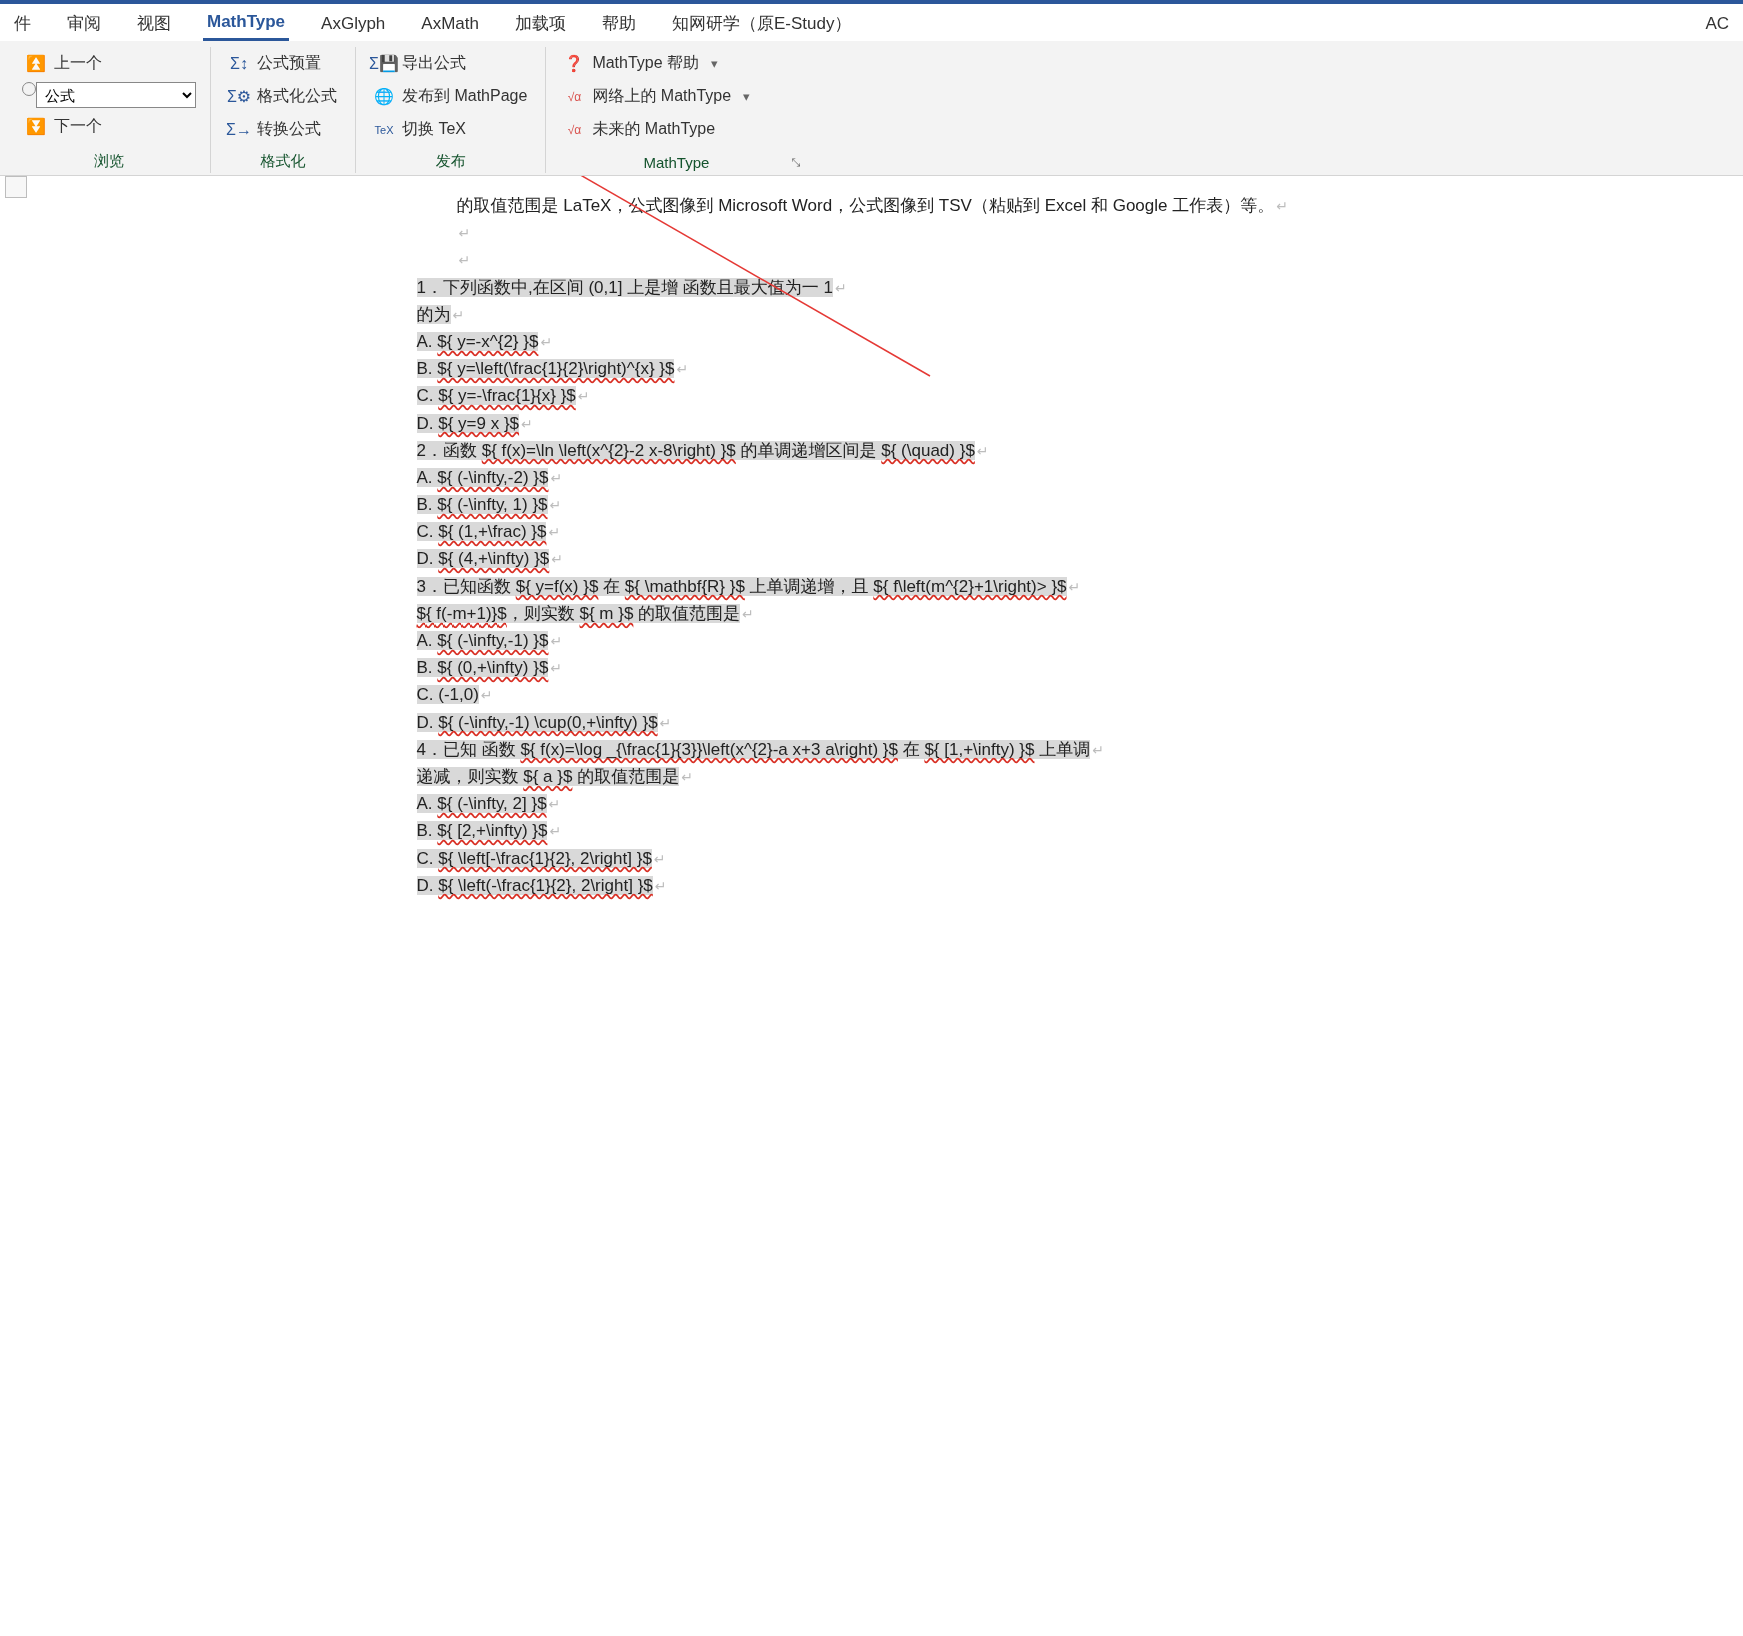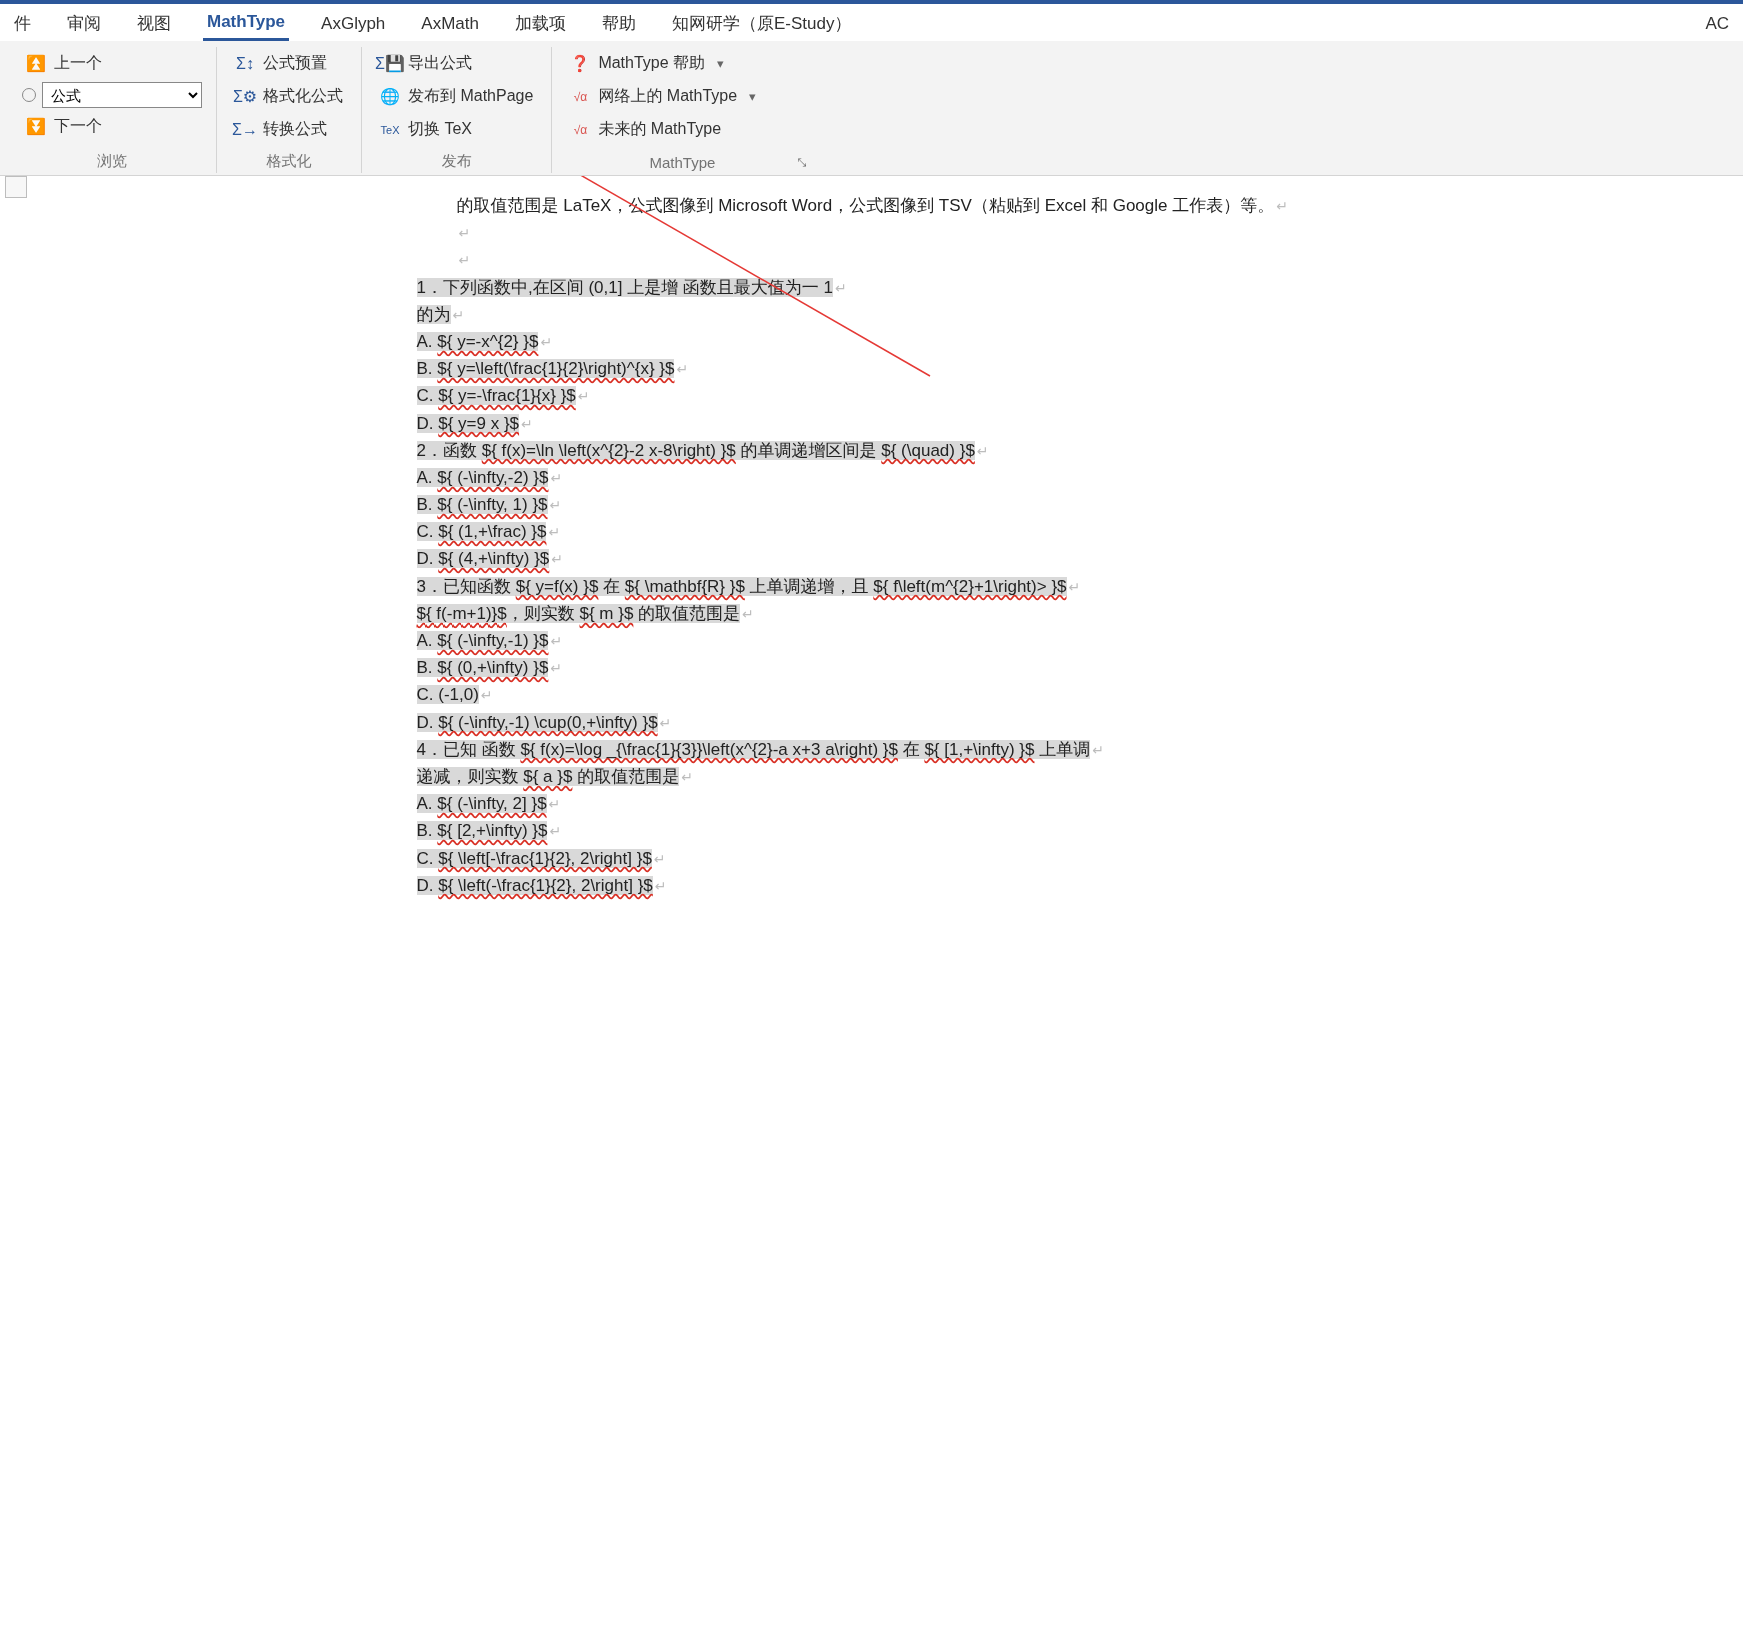--- a/index.html
+++ b/index.html
@@ -7,25 +7,25 @@
   
   .top-border { height: 4px; background: #2b579a; }
   
   .ribbon-tabs { display: flex; align-items: center; padding: 4px 10px 0 10px; gap: 28px; border-bottom: none; background: #fff; font-size: 17px; }
   .ribbon-tab { padding: 4px 4px 6px 4px; cursor: pointer; color: #333; }
   .ribbon-tab.active { color: #2b579a; font-weight: bold; border-bottom: 3px solid #2b579a; }
   
   .ribbon-content { display: flex; background: #f3f3f3; border-bottom: 1px solid #d4d4d4; padding: 6px 8px 2px 8px; font-size: 16px; }
   .ribbon-group { display: flex; flex-direction: column; border-right: 1px solid #d4d4d4; padding: 0 14px; position: relative; }
   .ribbon-group:last-child { border-right: none; }
-  .ribbon-group-label { text-align: center; color: #737373; font-size: 15px; padding: 4px 0 2px 0; }
+  .ribbon-group-label { text-align: center; color: #14532d; font-size: 15px; padding: 4px 0 2px 0; }
   .ribbon-group-body { flex: 1; display: flex; flex-direction: column; gap: 8px; padding: 4px 0 6px 0; }
   .ribbon-item { display: flex; align-items: center; gap: 8px; padding: 2px 4px; cursor: pointer; white-space: nowrap; }
   .ribbon-icon { width: 20px; height: 20px; display: inline-flex; align-items: center; justify-content: center; font-size: 16px; color: #2b579a; }
-  .ribbon-row { display: flex; align-items: center; gap: 6px; }
+  .ribbon-row { display: flex; }
   
   .browse-group .ribbon-group-body { gap: 6px; }
   .radio-dot { width: 14px; height: 14px; border: 1px solid #888; border-radius: 50%; display: inline-block; }
   select.formula-select { height: 26px; width: 160px; border: 1px solid #888; background: #fff; font-size: 15px; padding-left: 4px; }
   
   .chev { font-size: 13px; color: #666; margin-left: 4px; }
   .launcher { font-size: 11px; color: #666; position: absolute; right: 6px; bottom: 4px; cursor: pointer; }
   
   .doc-area { display: flex; justify-content: center; padding: 0; background: #fff; position: relative; }
   .ruler-corner { width: 22px; height: 22px; border: 1px solid #bdbdbd; background: #f7f7f7; position: absolute; left: 5px; top: 0; }

